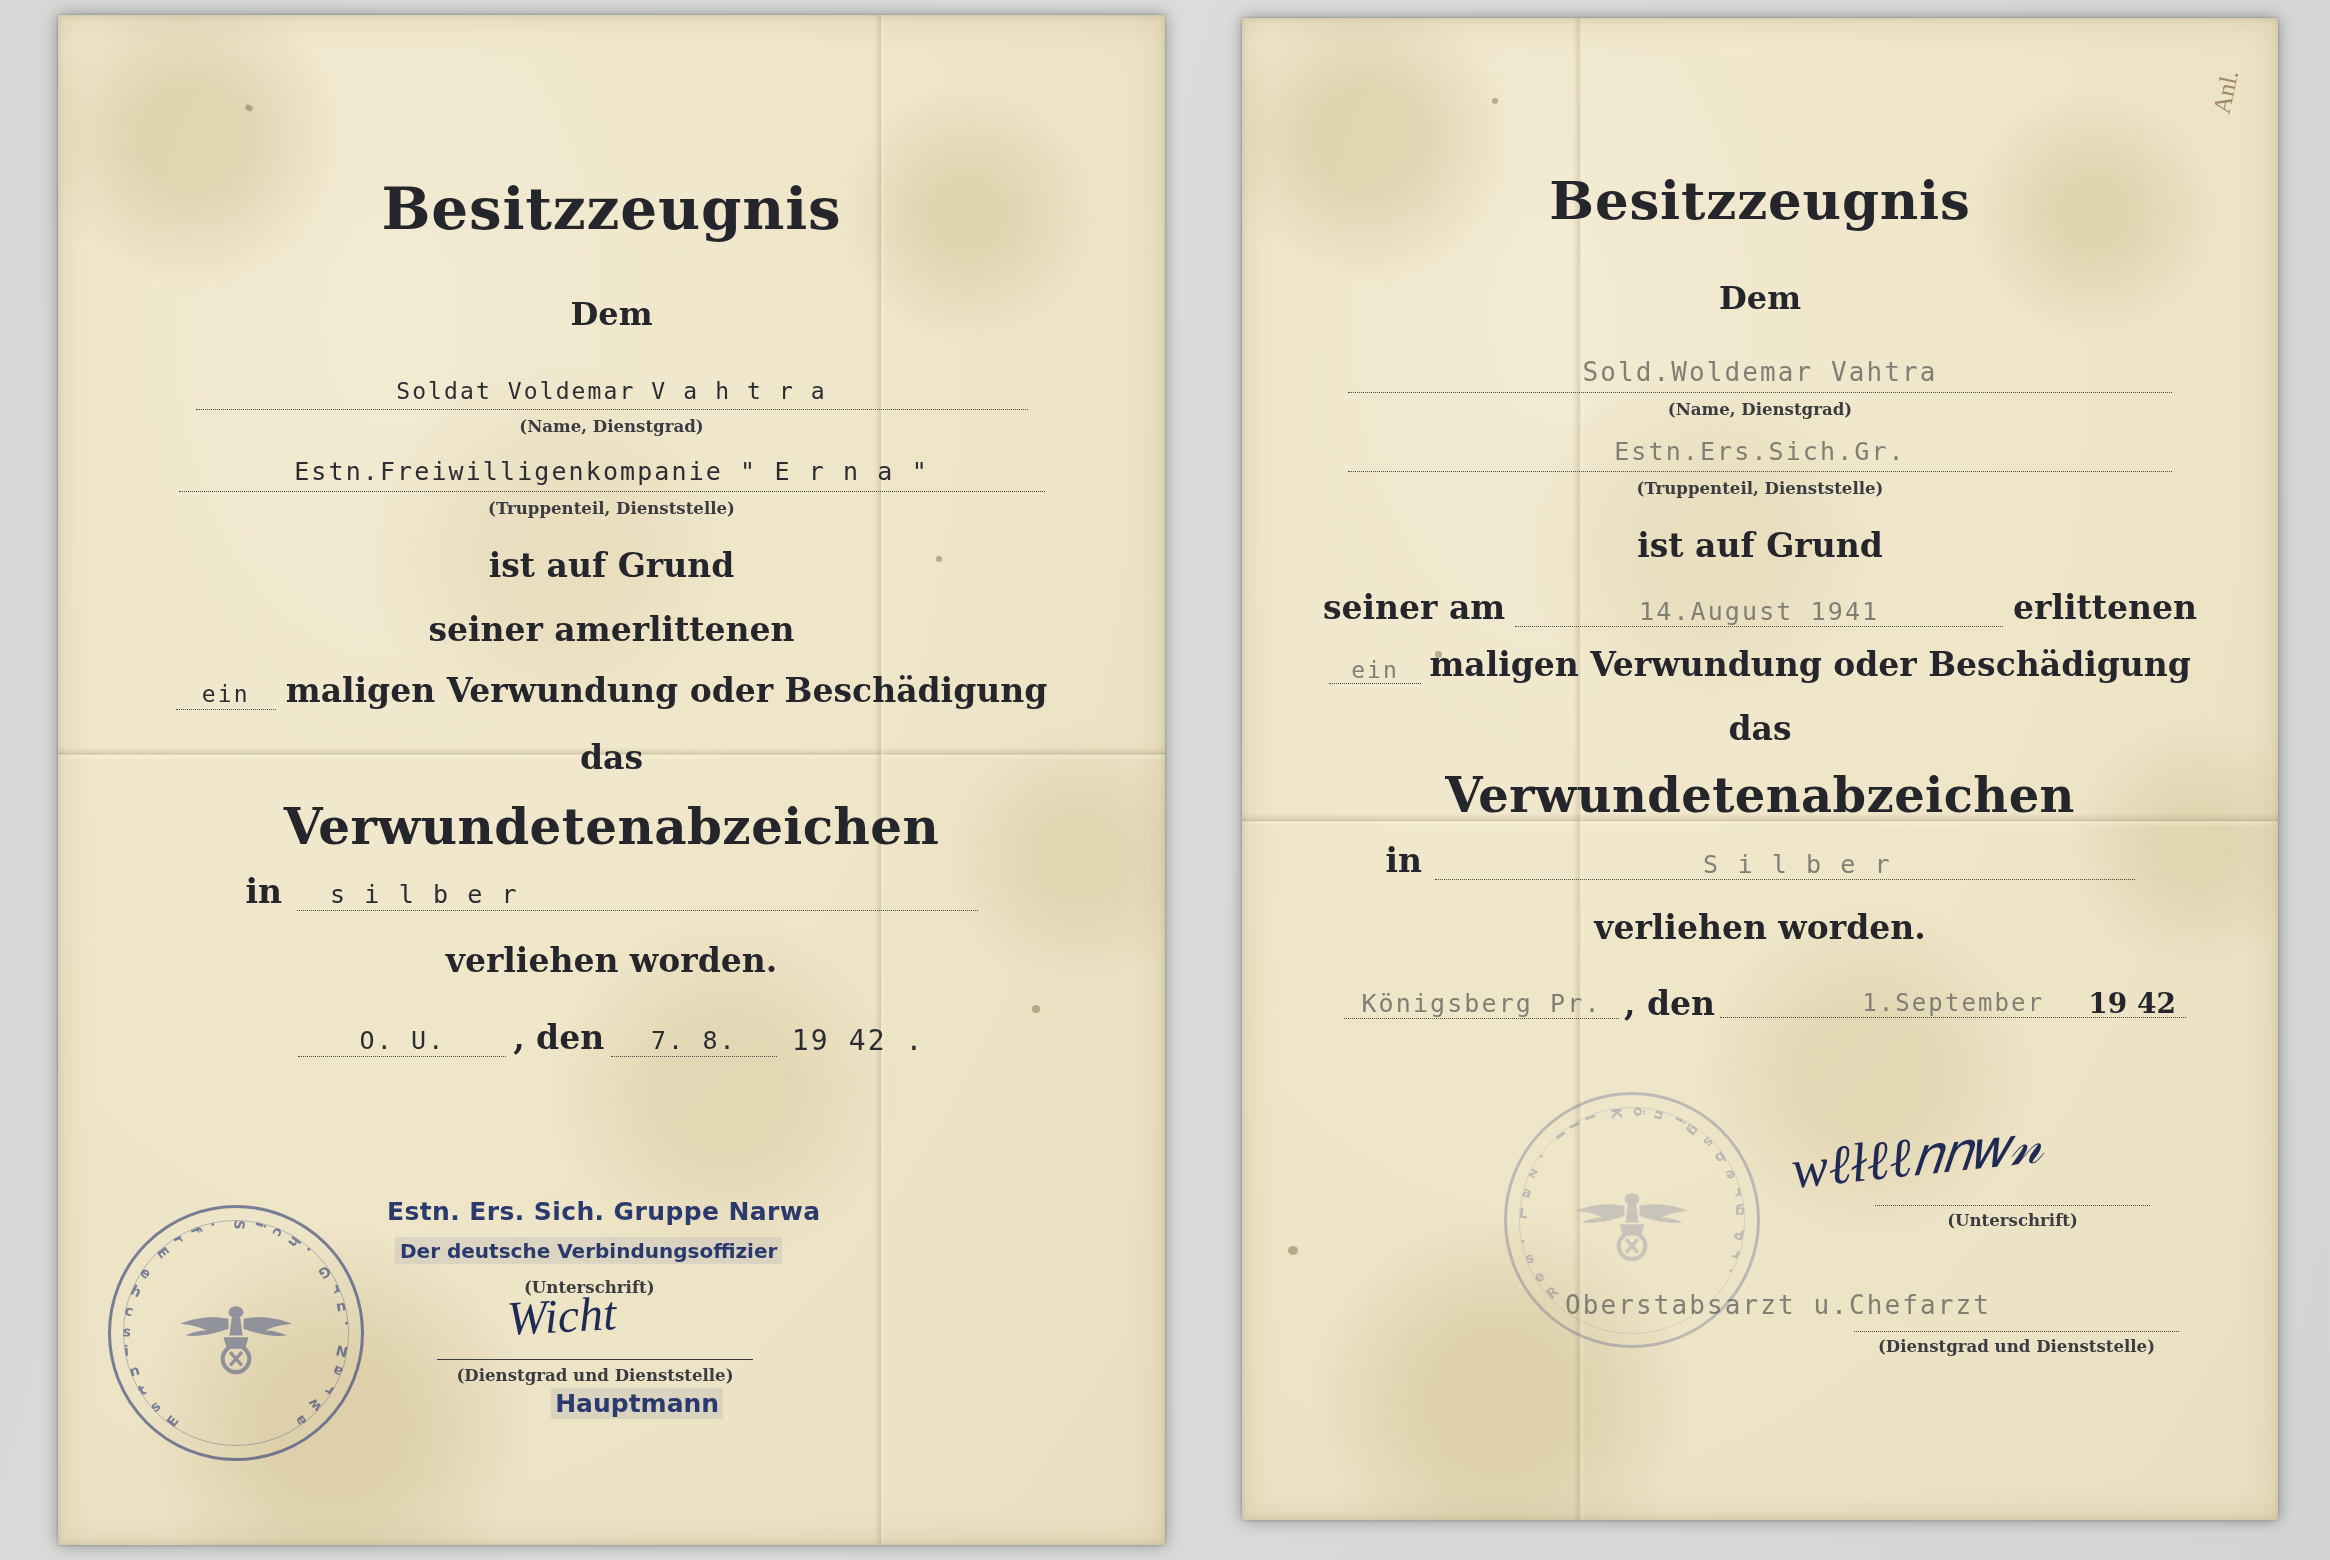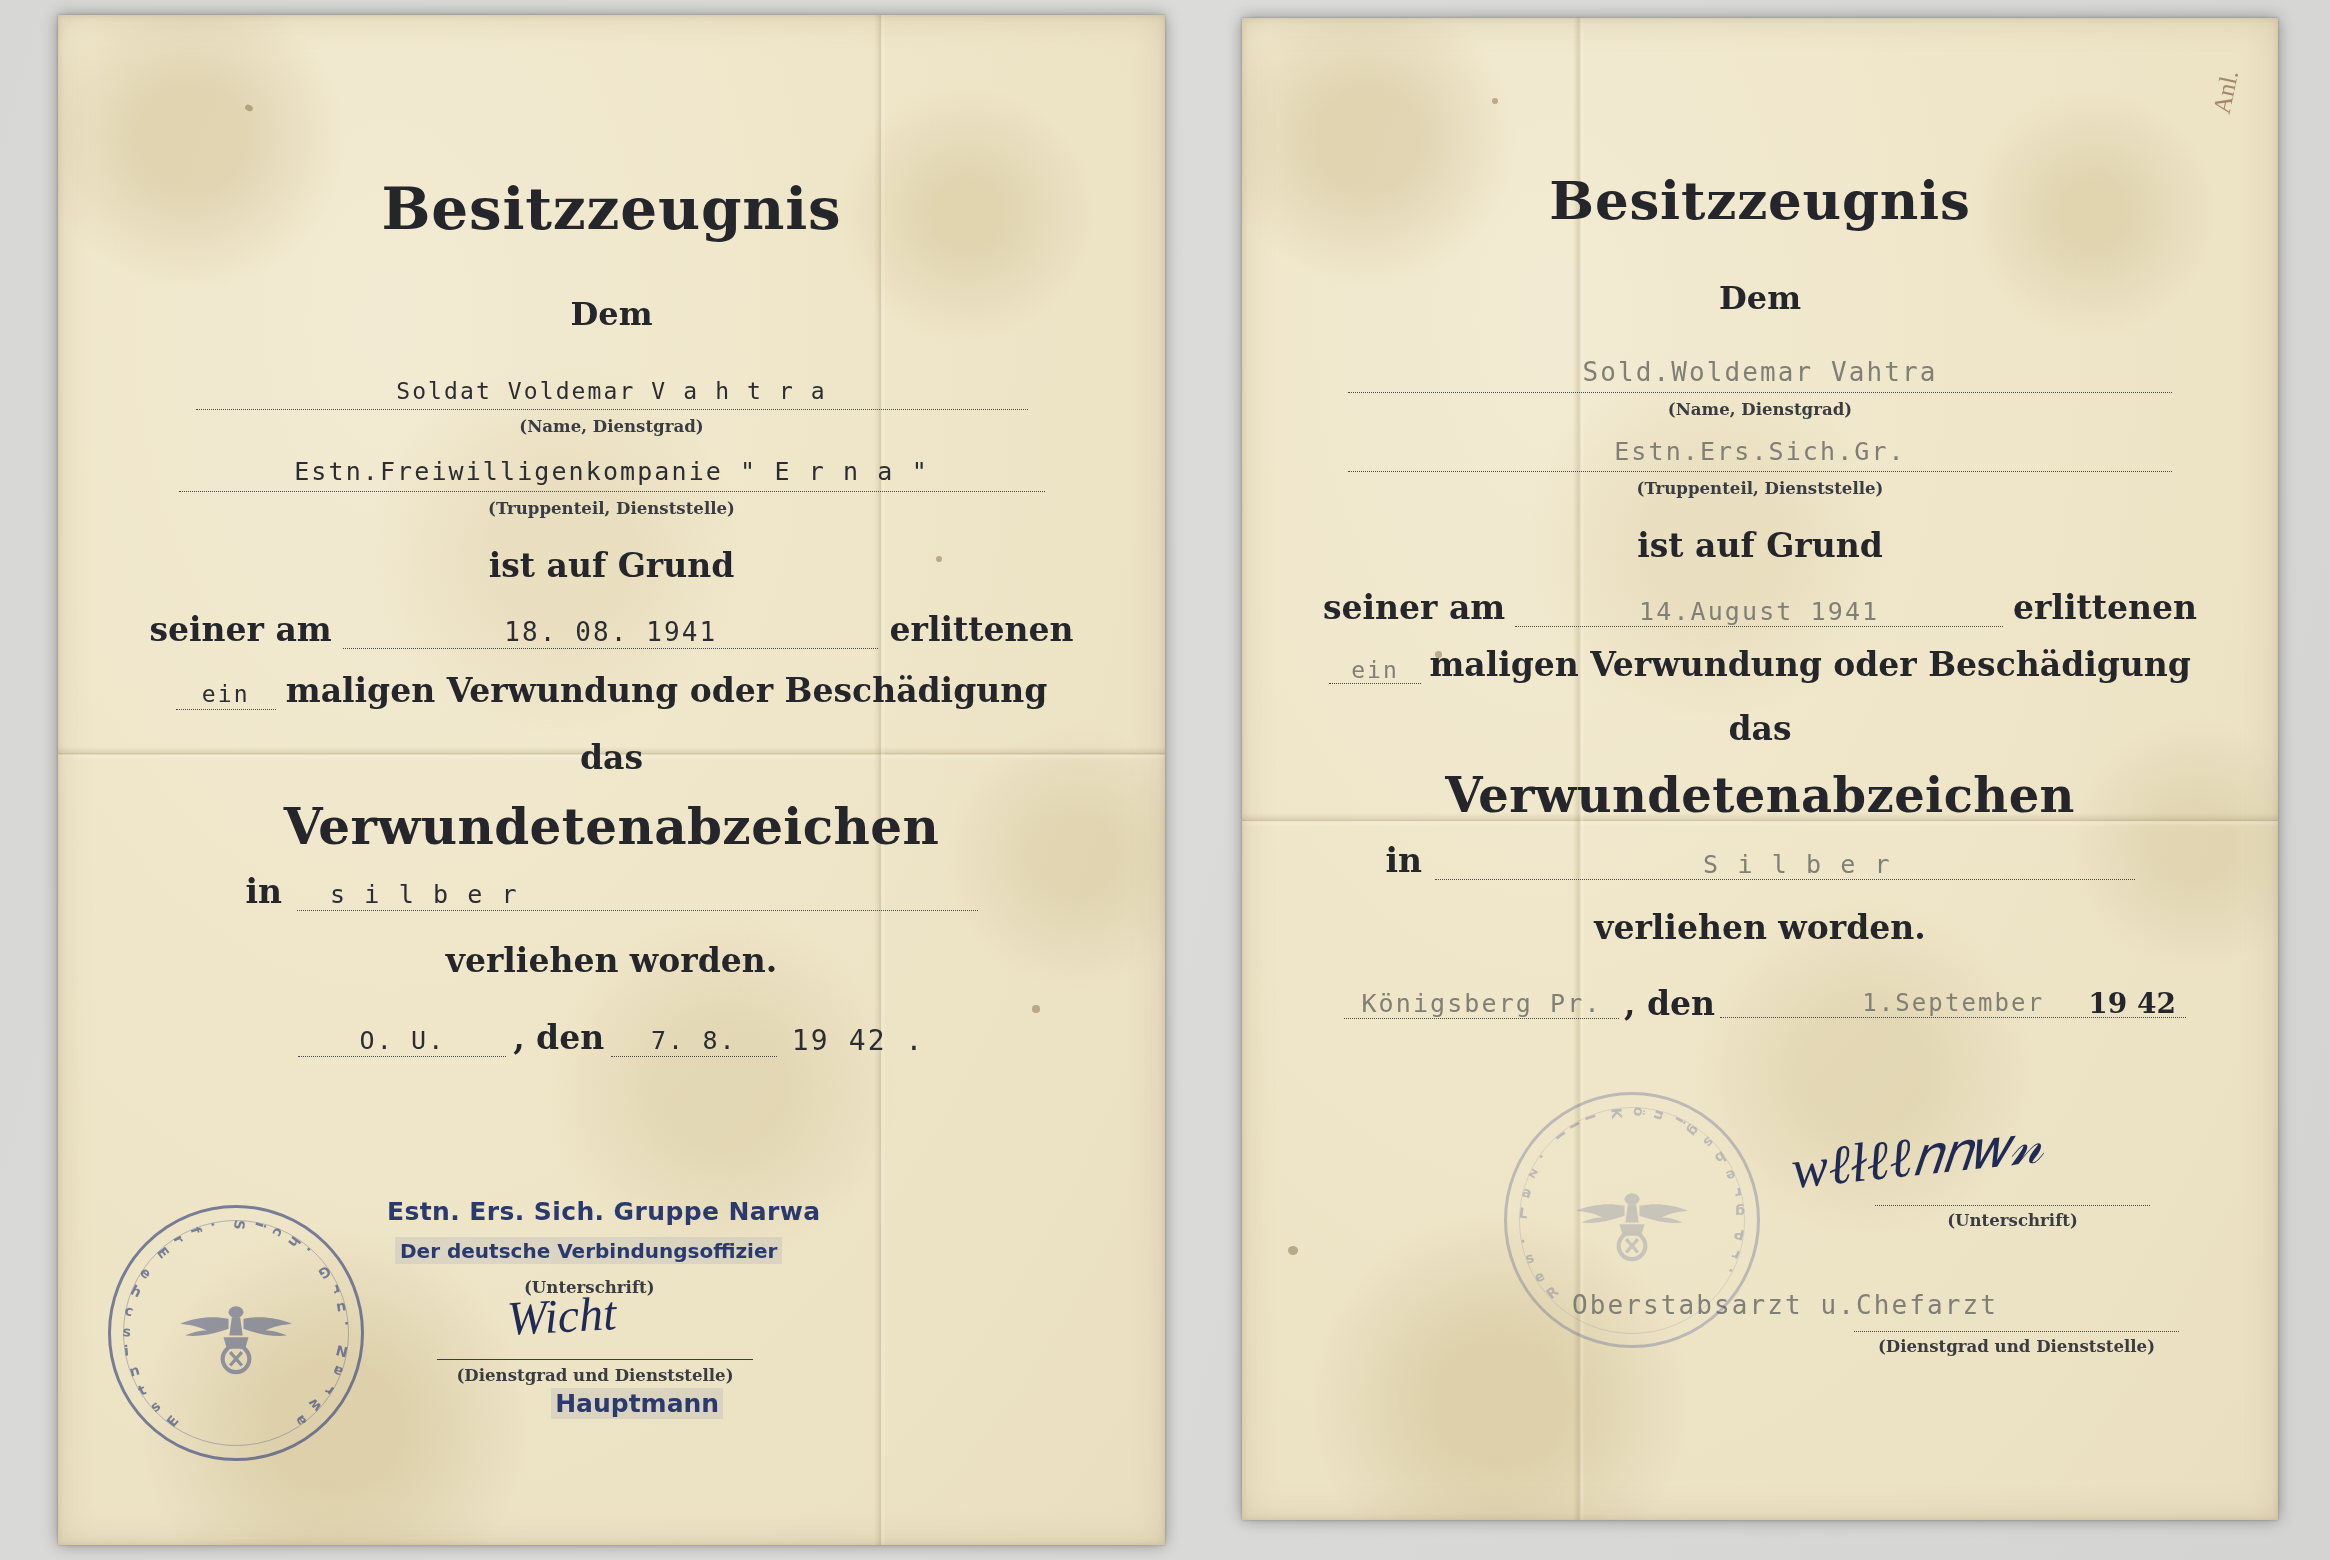--- a/index.html
+++ b/index.html
@@ -234,23 +234,20 @@
           <span class="typed" style="font-size: 25px;">Estn.Freiwilligenkompanie " E r n a "</span>
         </div>
         <div class="dotline" style="margin-top: 5px;"></div>
         <div class="caption" style="margin-top: 5.8px;">(Truppenteil, Dienststelle)</div>
       </div>
 
       <div class="phrase" style="margin-top: 28px;">ist auf Grund</div>
 
       <div class="row" style="margin-top: 25px; width: 924px;">
         <span class="phrase">seiner am</span>
-        <span class="field" style="flex: 1; margin: 0 11.7px;">
-          <span class="typed" style="font-size: 26px;">18. 08. 1941</span>
-        </span>
         <span class="phrase">erlittenen</span>
       </div>
 
       <div class="row" style="margin-top: 21.6px; width: 940px; align-items: flex-end;">
         <span class="field" style="width: 100px;">
           <span class="typed" style="font-size: 23px;">ein</span>
         </span>
         <span class="phrase" style="margin-left: 10px;">maligen Verwundung oder Beschädigung</span>
       </div>
 
@@ -412,21 +409,21 @@
         <span class="phrase" style="margin-left: -98px; font-size: 28px;">19 42</span>
       </div>
 
     </div>
 
     <div class="sig" style="left: 549px; top: 1107px; font-size: 55px; transform: rotate(-6deg);">wℓłℓℓ𝑛𝑛𝑤𝓃</div>
 
     <div style="position:absolute; left: 633px; top: 1187px; width: 275px; border-top: 1.7px dotted #4a4a46;"></div>
     <div class="caption" style="position:absolute; left: 633px; top: 1192px; width: 275px;">(Unterschrift)</div>
 
-    <div class="pale-typed" style="position:absolute; left: 330px; top: 1272px; font-size: 26px;">Oberstabsarzt u.Chefarzt</div>
+    <div class="pale-typed" style="position:absolute; left: 323px; top: 1272px; font-size: 26px;">Oberstabsarzt u.Chefarzt</div>
     <div style="position:absolute; left: 612px; top: 1313px; width: 325px; border-top: 1.7px dotted #4a4a46;"></div>
     <div class="caption" style="position:absolute; left: 612px; top: 1318px; width: 325px;">(Dienstgrad und Dienststelle)</div>
 
     <div class="round-stamp" style="left: 262px; top: 1074px; width: 250px; height: 250px; opacity: 0.30; border-color: #4a548c;">
       <div class="inner-ring" style="border-color:#4a548c;"></div>
       <div class="ring-text" style="color:#4a548c;">
         <span style="transform: rotate(-128deg) translate(0,-113px) rotate(90deg);">R</span>
         <span style="transform: rotate(-117deg) translate(0,-113px) rotate(90deg);">e</span>
         <span style="transform: rotate(-106deg) translate(0,-113px) rotate(90deg);">s</span>
         <span style="transform: rotate(-95deg) translate(0,-113px) rotate(90deg);">.</span>

